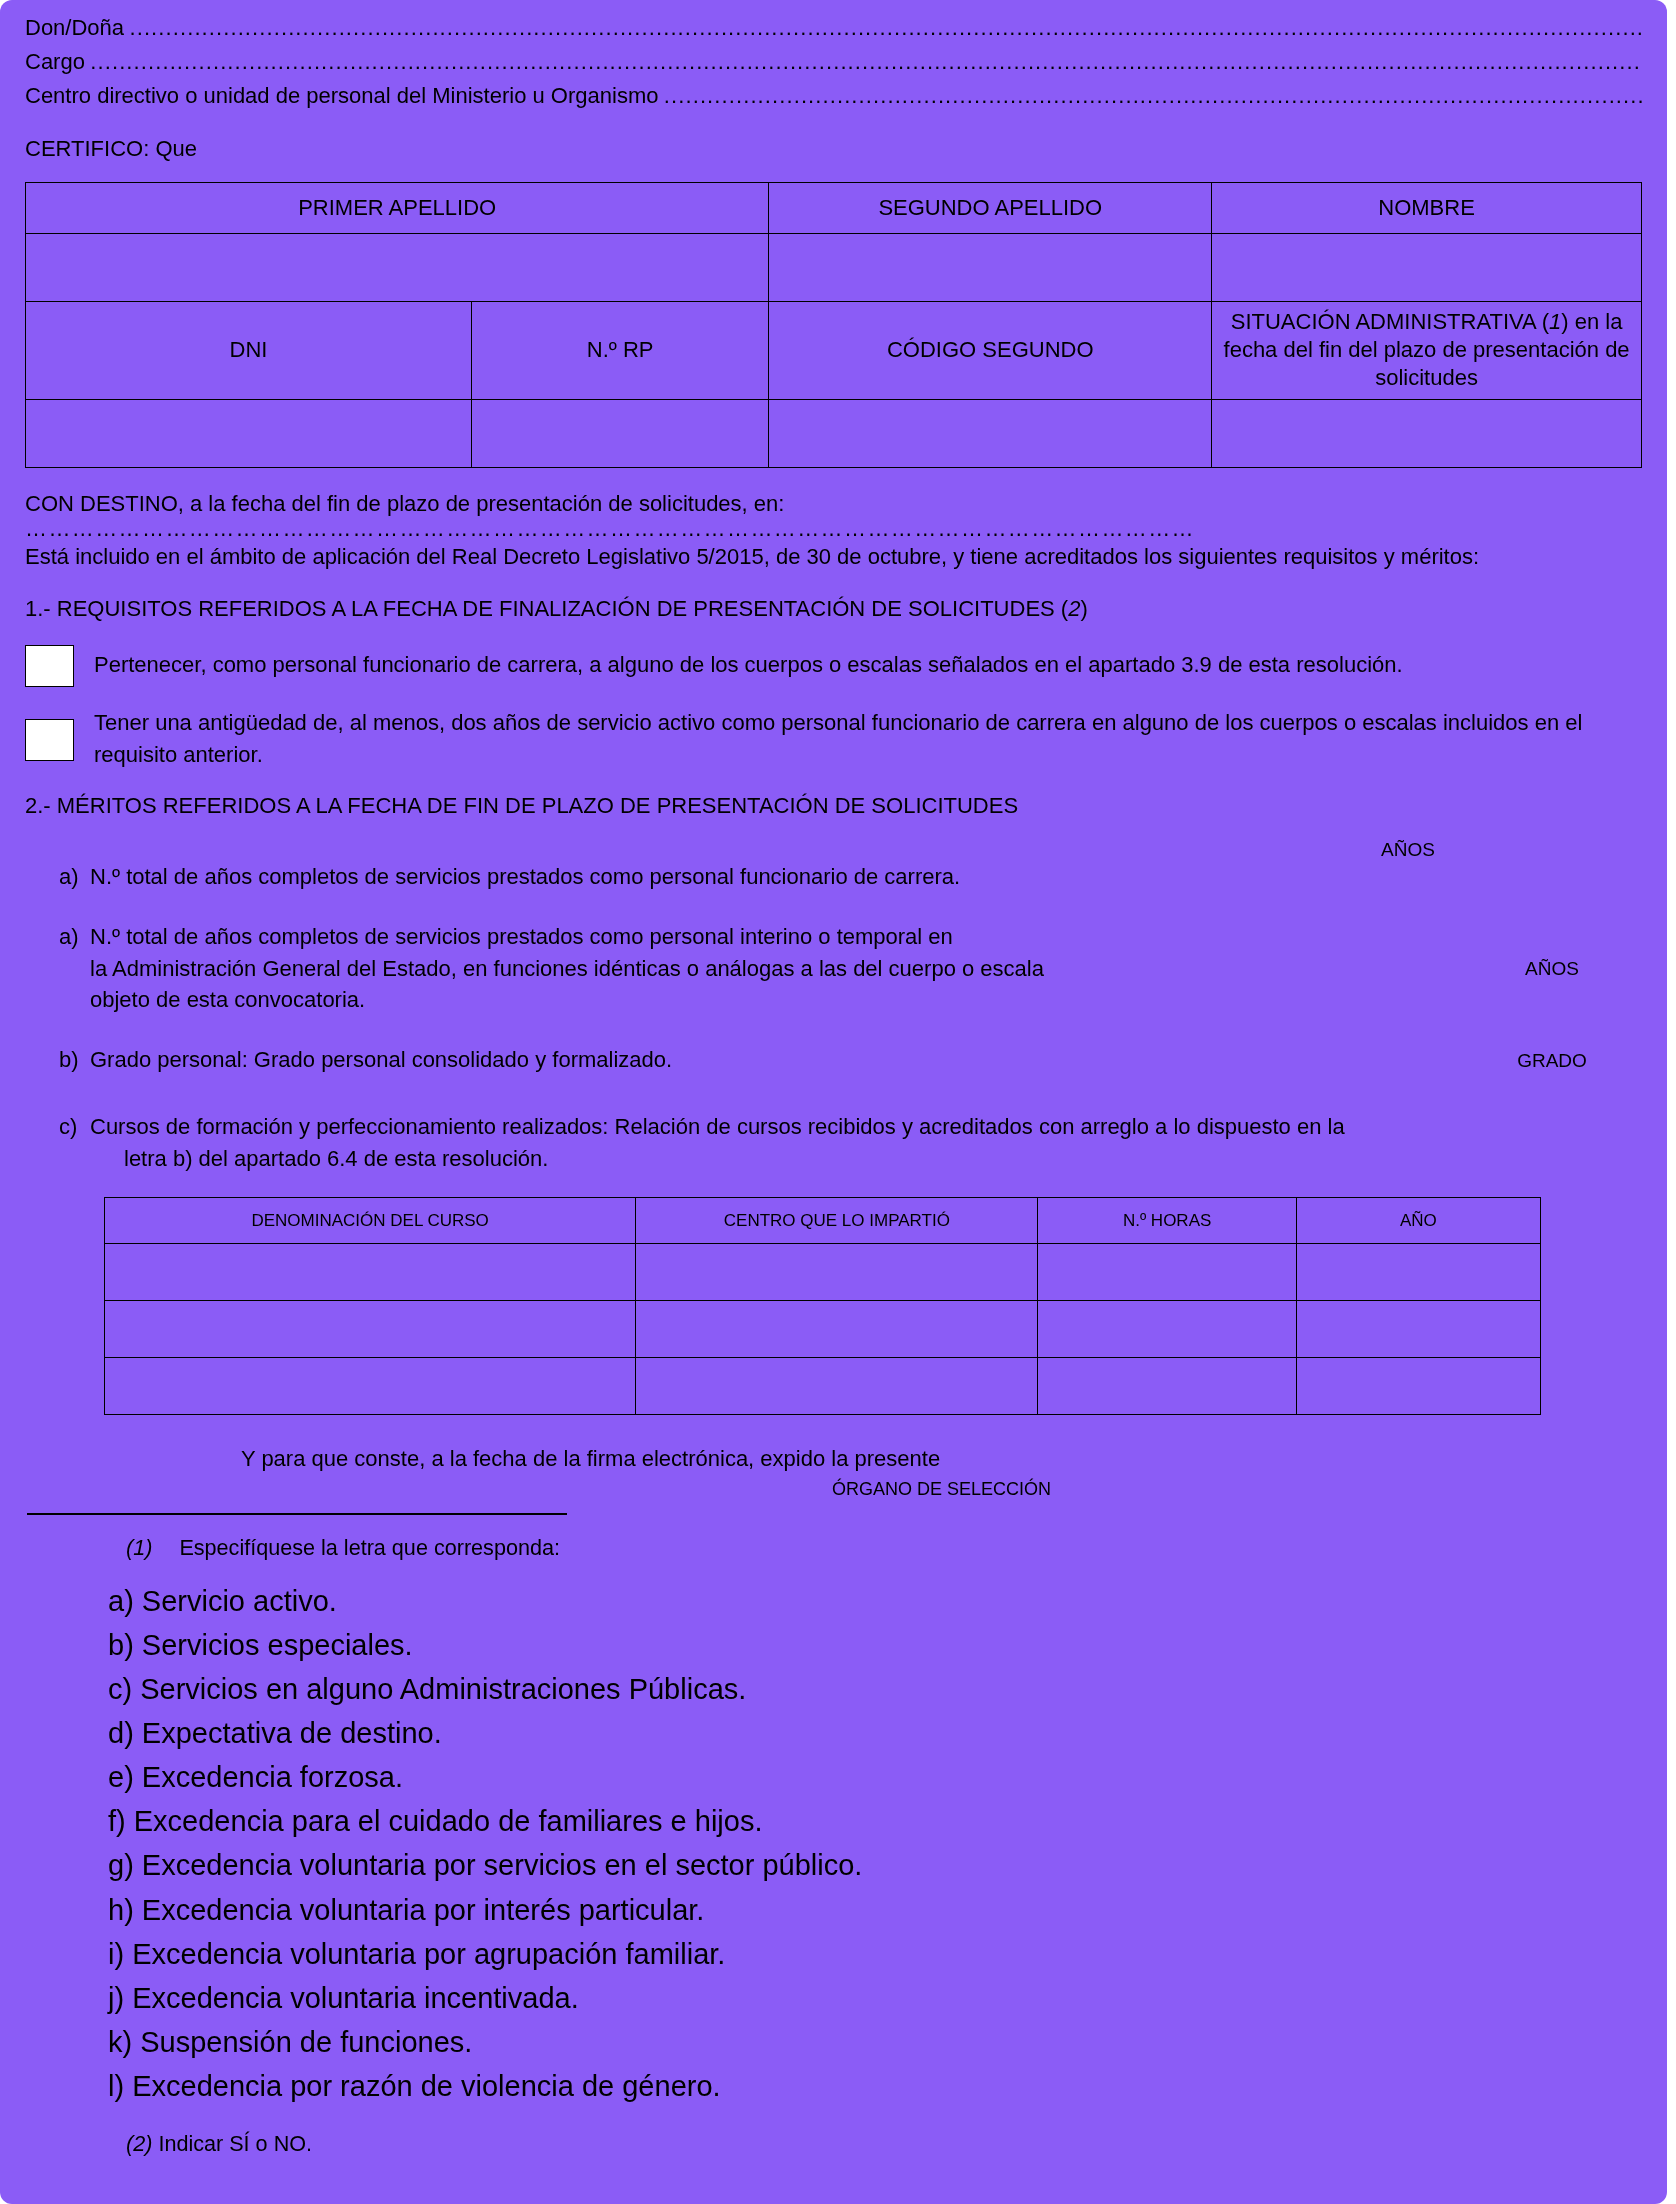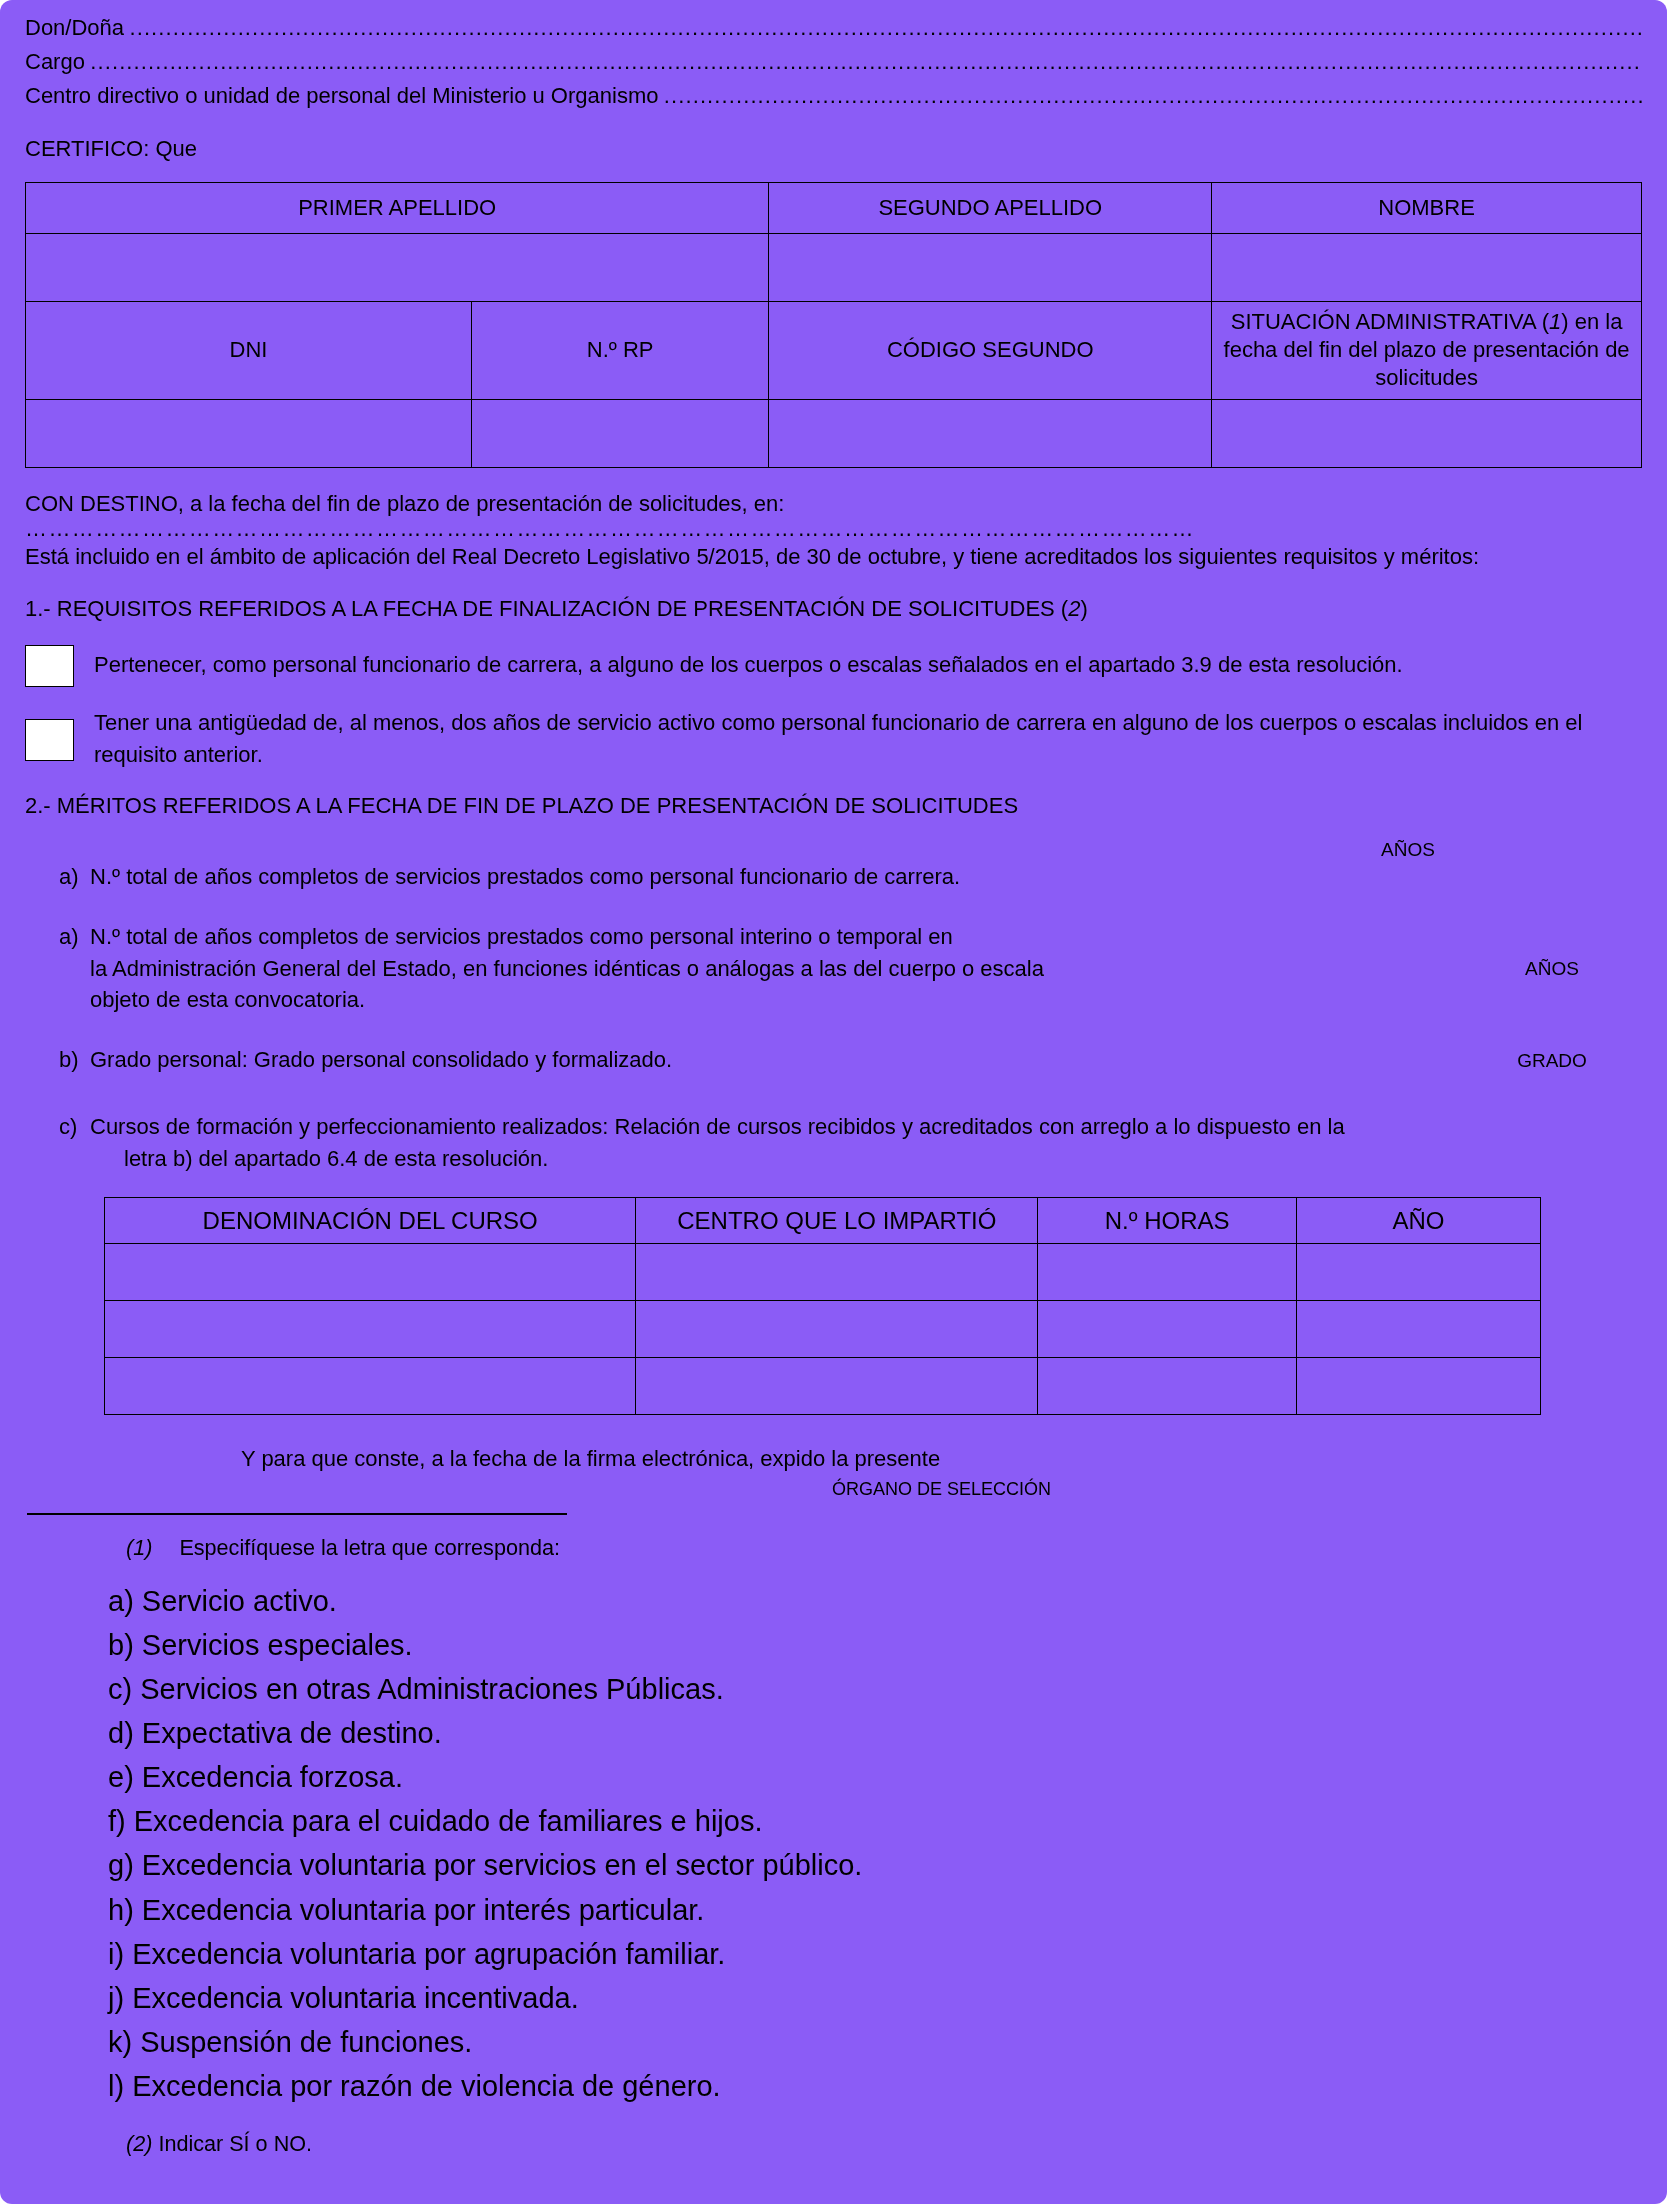--- a/index.html
+++ b/index.html
@@ -147,21 +147,21 @@
     padding-left: 79px;
     padding-right: 101px;
   }
   table.courses {
     border-collapse: collapse;
     width: 100%;
     table-layout: fixed;
   }
   table.courses td {
     border: 1.4px solid #000;
-    font-size: 24px;
+    font-size: 17px;
     text-align: center;
     padding: 8px 5.4px;
     height: 29px;
   }
   table.courses td.empty { height: 40px; }
 
   .closing {
     margin-top: 31px;
     text-align: left;
     font-size: 22px;
@@ -346,21 +346,21 @@
 
   <div class="rule"></div>
 
   <div class="note-1">
     <span class="num">(1)</span><span class="txt">Especifíquese la letra que corresponda:</span>
   </div>
 
   <div class="situ-list">
     <div>a) Servicio activo.</div>
     <div>b) Servicios especiales.</div>
-    <div>c) Servicios en otras Administraciones Públicas.</div>
+    <div>c) Servicios en alguno Administraciones Públicas.</div>
     <div>d) Expectativa de destino.</div>
     <div>e) Excedencia forzosa.</div>
     <div>f) Excedencia para el cuidado de familiares e hijos.</div>
     <div>g) Excedencia voluntaria por servicios en el sector público.</div>
     <div>h) Excedencia voluntaria por interés particular.</div>
     <div>i) Excedencia voluntaria por agrupación familiar.</div>
     <div>j) Excedencia voluntaria incentivada.</div>
     <div>k) Suspensión de funciones.</div>
     <div>l) Excedencia por razón de violencia de género.</div>
   </div>

